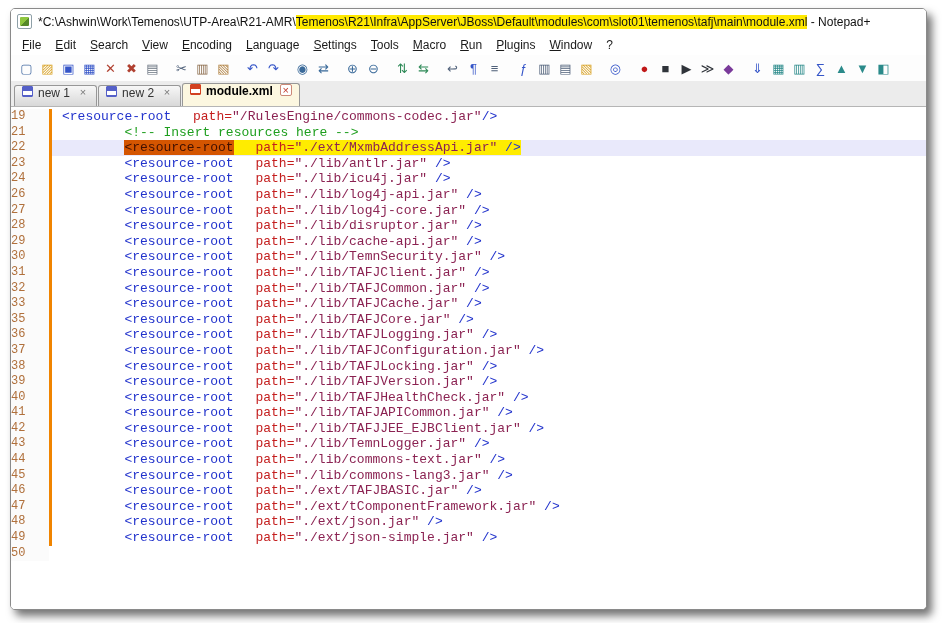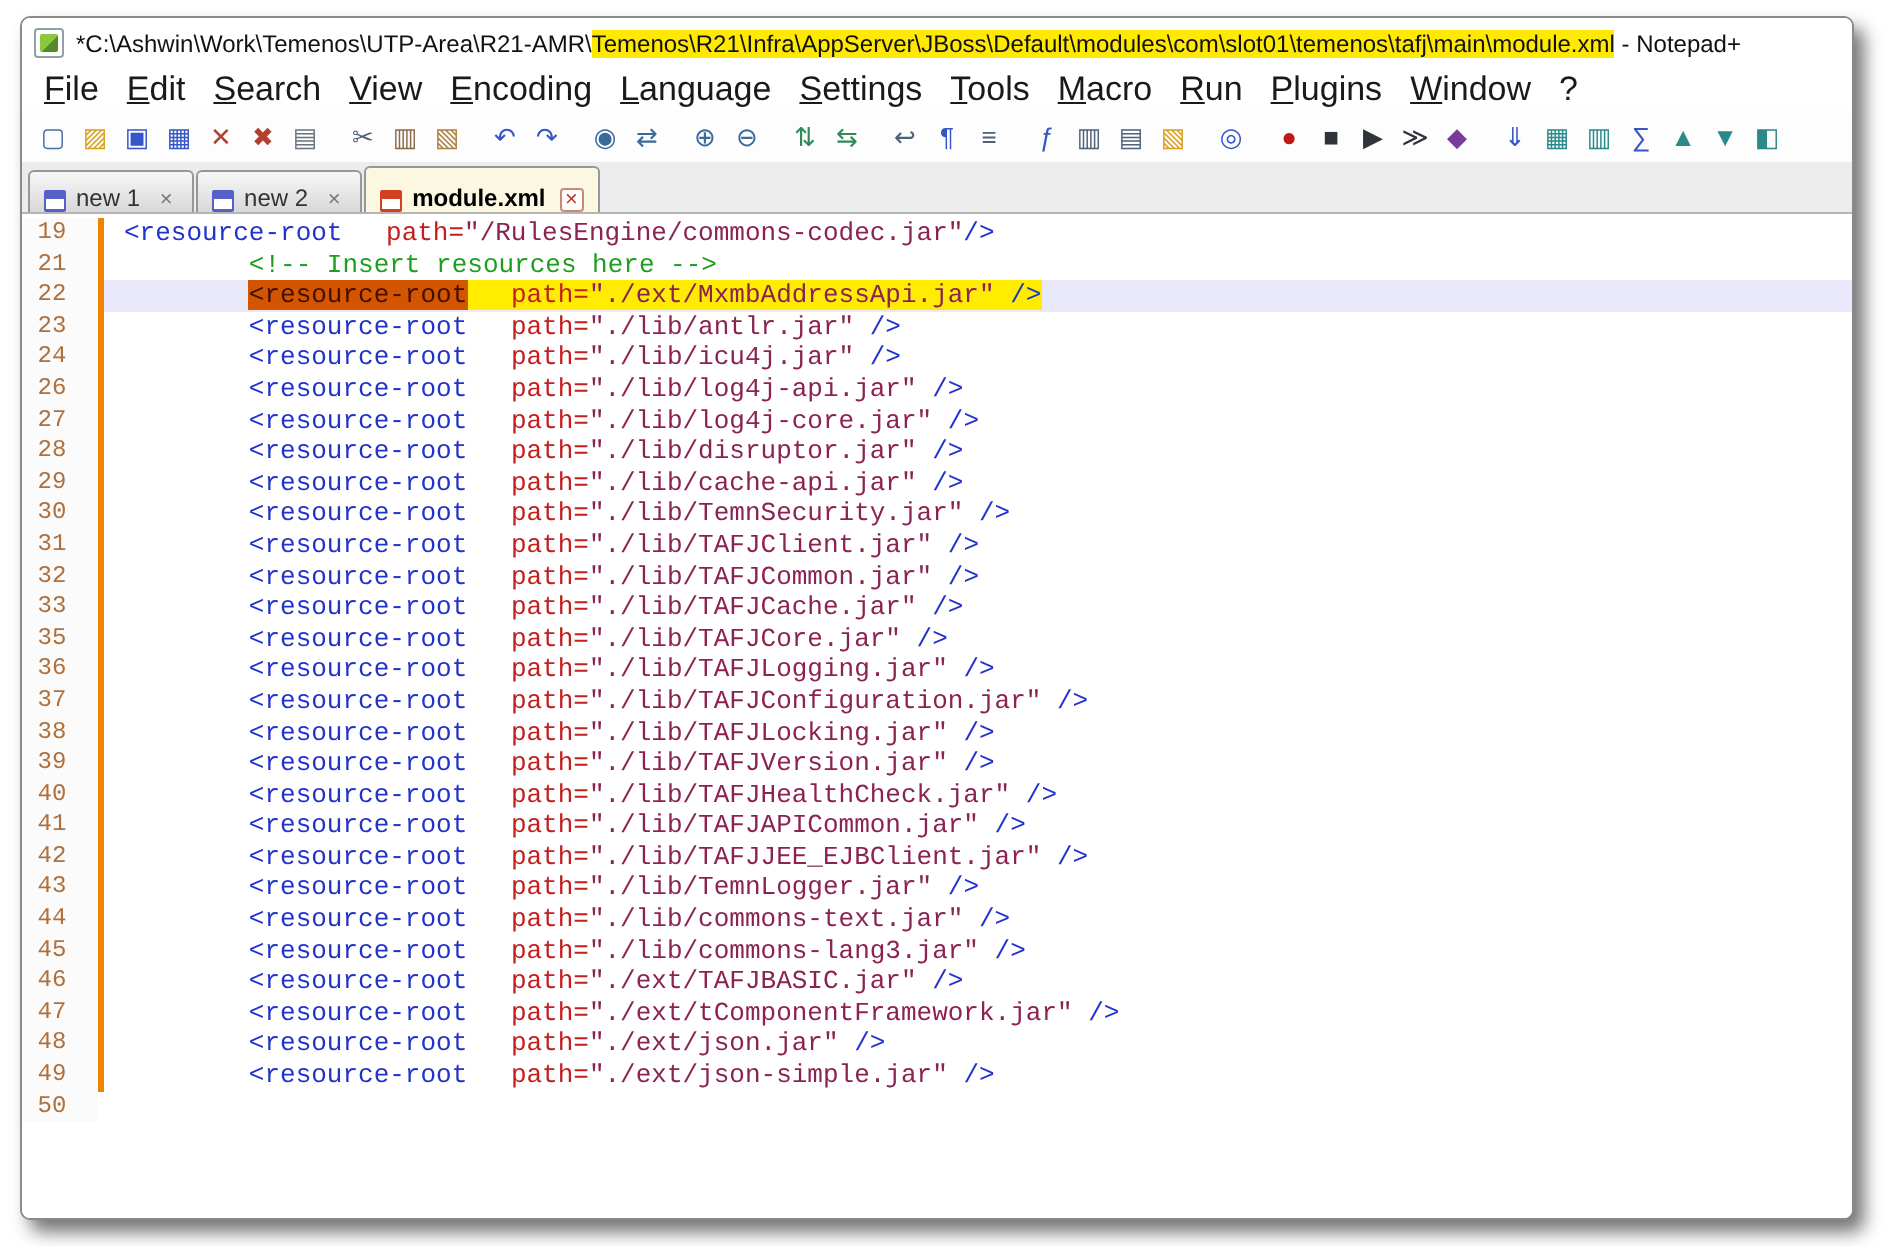--- a/index.html
+++ b/index.html
@@ -16,52 +16,52 @@
               padding:0 6px; background:#ffffff; font-size:12px; color:#111;
               white-space:nowrap; overflow:hidden; }
   .app-icon { width:15px; height:15px; margin-right:6px; flex:0 0 auto; position:relative;
               background:#fff; border:1px solid #8fa0a8; border-radius:2px; }
   .app-icon::after { content:""; position:absolute; inset:2px;
               background:linear-gradient(135deg,#8dc63f 0 55%,#55892a 55%); border-radius:1px; }
   .title-hl { background:#ffe900; }
 
   
   .menubar { height:21px; flex:0 0 21px; display:flex; align-items:center;
-             padding-left:4px; background:#ffffff; font-size:17px; color:#1a1a1a; }
+             padding-left:4px; background:#ffffff; font-size:12px; color:#1a1a1a; }
   .menu-item { padding:2px 7px; cursor:default; }
 
   
   .toolbar { height:27px; flex:0 0 27px; display:flex; align-items:center;
              padding-left:5px; background:#fdfdfd; border-bottom:1px solid #ececec; }
   .tb-icon { width:19px; height:19px; margin:0 1px; display:flex; align-items:center;
              justify-content:center; font-size:13px; border-radius:2px; cursor:default; }
   .tb-icon.gap { margin-left:9px; }
 
   
   .tabbar { height:25px; flex:0 0 25px; background:#ececec; display:flex;
             align-items:flex-end; padding-left:3px; border-bottom:1px solid #b5b5b5; }
-  .tab { display:flex; align-items:flex-end; height:21px; padding:0 7px; margin-right:1px;
+  .tab { display:flex; align-items:flex-start; height:21px; padding:0 7px; margin-right:1px;
          border:1px solid #979797; border-bottom:none; border-radius:3px 3px 0 0;
          background:linear-gradient(#f7f7f7,#d8d8d8); font-size:12px; color:#333; cursor:default;margin-top:12px; }
   .tab.active { background:#fcf7e0; height:23px; color:#000; font-weight:bold; }
   .tab-floppy { width:11px; height:11px; margin-right:5px; border-radius:1px;
                 border:1px solid rgba(0,0,0,.35); flex:0 0 auto; }
   .tab-label { white-space:nowrap; }
   .tab-close { margin-left:7px; font-size:11px; font-weight:normal; color:#7a7a7a;
                width:12px; height:12px; line-height:11px; text-align:center;
                border:1px solid transparent; border-radius:2px; }
   .tab.active .tab-close { color:#c0392b; border-color:#cc8877; background:#fff; }
 
   
   .editor { flex:1 1 auto; background:#fff; overflow:hidden;
             font-family:"Liberation Mono","DejaVu Sans Mono",monospace;
             font-size:13px; padding-top:2px; }
   .ed-line { display:flex; height:15.6px; line-height:15.6px; white-space:pre; }
   .ed-line.caret-line { background:var(--caret-bg); }
-  .ln { flex:0 0 38px; text-align:center; padding-right:8px; color:var(--ln);
+  .ln { flex:0 0 38px; text-align:left; padding-right:8px; color:var(--ln);
         background:#fbfbfb; font-size:12px; }
   .chg { flex:0 0 3px; margin-right:10px; }
   .chg.on { background:var(--chg); }
   .code { white-space:pre; }
   .tok-tag     { color:var(--tag); }
   .tok-attr    { color:var(--attr);margin-left:14px; }
   .tok-str     { color:var(--str); }
   .tok-comment { color:var(--comment); }
   .hl { background:var(--hl-bg); }
   .hl-tag { background:var(--hl-tag-bg); color:#401000; }

